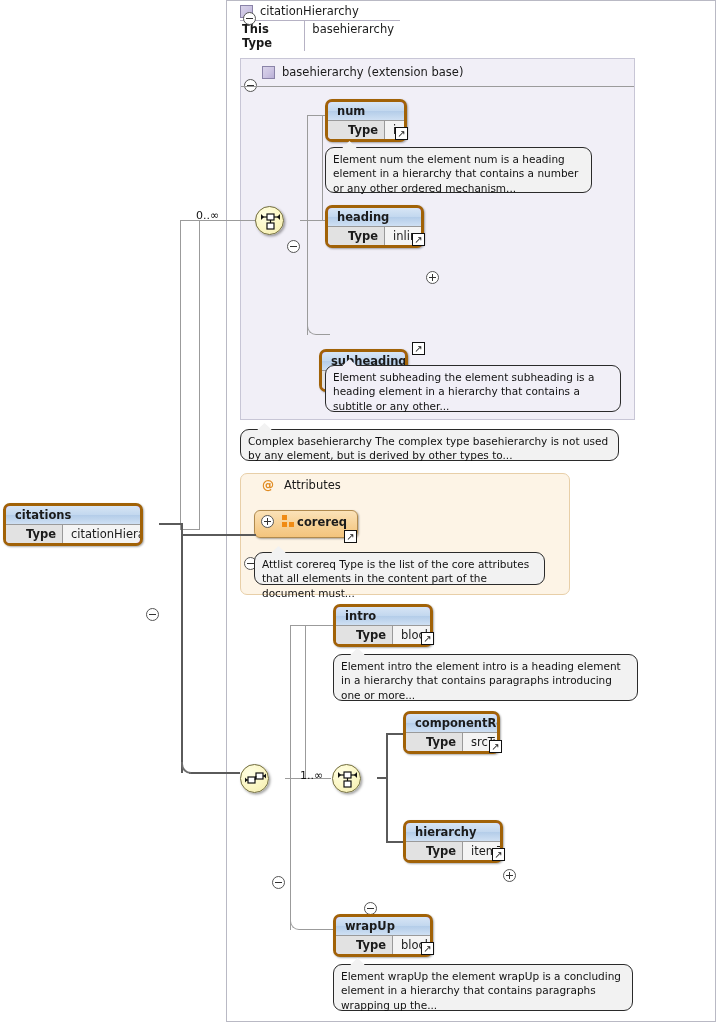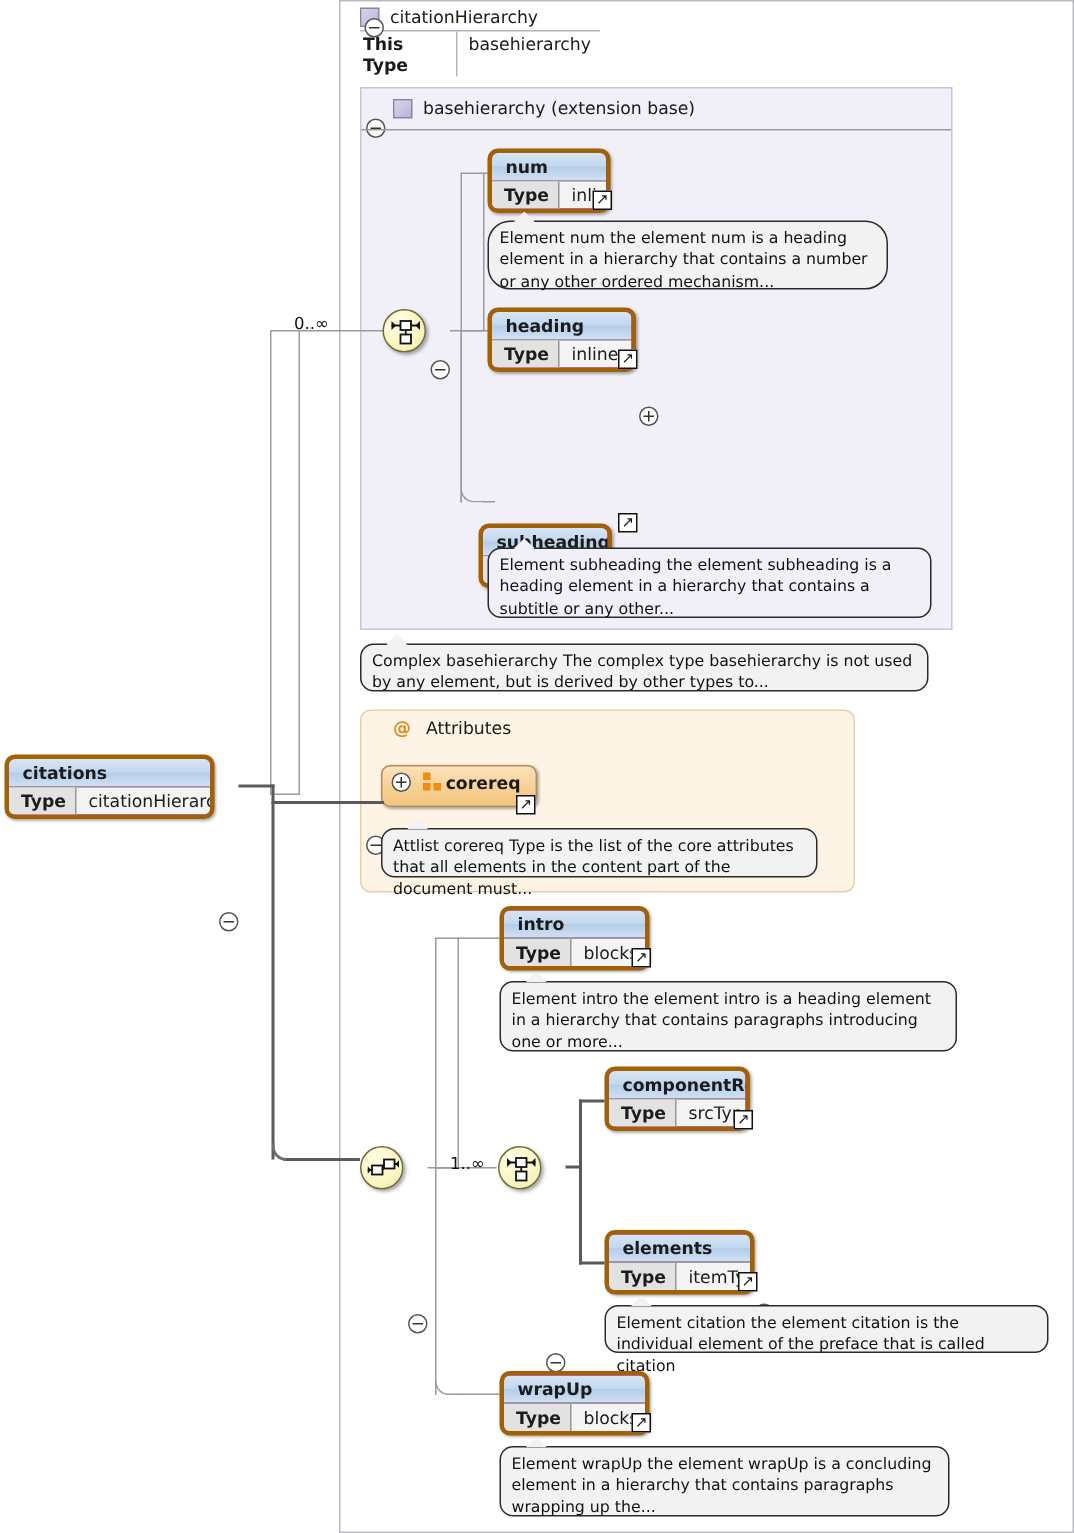--- a/index.html
+++ b/index.html
@@ -111,21 +111,21 @@
     white-space: nowrap;
   }
   .node .typerow {
     display: flex;
     font-size: 11.5px;
     color: #1b1b1b;
     background: #f4f4f4;
     align-items: stretch;
   }
   .node .typelabel {
-    padding: 2px 6px 2px 8px;
+    padding: 2px 6px 2px 20px;
     font-weight: bold;
     background: #e2e2e2;
     border-right: 1px solid #9a9a9a;
     white-space: nowrap;
   }
   .node .typevalue {
     padding: 2px 8px 2px 8px;
     white-space: nowrap;
   }
 
@@ -288,21 +288,21 @@
 
   <div class="node" style="left:325px; top:99px; width:82px;">
     <div class="name">num</div>
     <div class="typerow">
       <span class="typelabel">Type</span>
       <span class="typevalue">inline</span>
     </div>
   </div>
   <div class="refarrow abs" style="left:395px; top:127px;">↗</div>
   <div class="circ plus abs" style="left:409px; top:113px;"></div>
-  <div class="doc" style="left:325px; top:147px; width:267px; height:46px;border-radius:15px;">Element num the element num is a heading element in a hierarchy that contains a number or any other ordered mechanism...</div>
+  <div class="doc" style="left:325px; top:147px; width:267px; height:46px;">Element num the element num is a heading element in a hierarchy that contains a number or any other ordered mechanism...</div>
 
   <div class="node" style="left:325px; top:205px; width:99px;">
     <div class="name">heading</div>
     <div class="typerow">
       <span class="typelabel">Type</span>
       <span class="typevalue">inlinereq</span>
     </div>
   </div>
   <div class="refarrow abs" style="left:412px; top:233px;">↗</div>
   <div class="circ plus abs" style="left:426px; top:219px;"></div>
@@ -410,29 +410,28 @@
     <div class="name">componentRef</div>
     <div class="typerow">
       <span class="typelabel">Type</span>
       <span class="typevalue">srcType</span>
     </div>
   </div>
   <div class="refarrow abs" style="left:489px; top:740px;">↗</div>
   <div class="circ plus abs" style="left:503px; top:726px;"></div>
 
   <div class="node" style="left:403px; top:820px; width:100px;">
-    <div class="name">elements</div>
+    <div class="name">hierarchy</div>
     <div class="typerow">
       <span class="typelabel">Type</span>
       <span class="typevalue">itemType</span>
     </div>
   </div>
   <div class="refarrow abs" style="left:492px; top:848px;">↗</div>
   <div class="circ plus abs" style="left:508px; top:834px;"></div>
-  <div class="doc" style="left:403px; top:870px; width:296px; height:32px;">Element citation the element citation is the individual element of the preface that is called citation</div>
 
   <div class="node" style="left:333px; top:914px; width:100px;">
     <div class="name">wrapUp</div>
     <div class="typerow">
       <span class="typelabel">Type</span>
       <span class="typevalue">blocksreq</span>
     </div>
   </div>
   <div class="refarrow abs" style="left:421px; top:942px;">↗</div>
 

